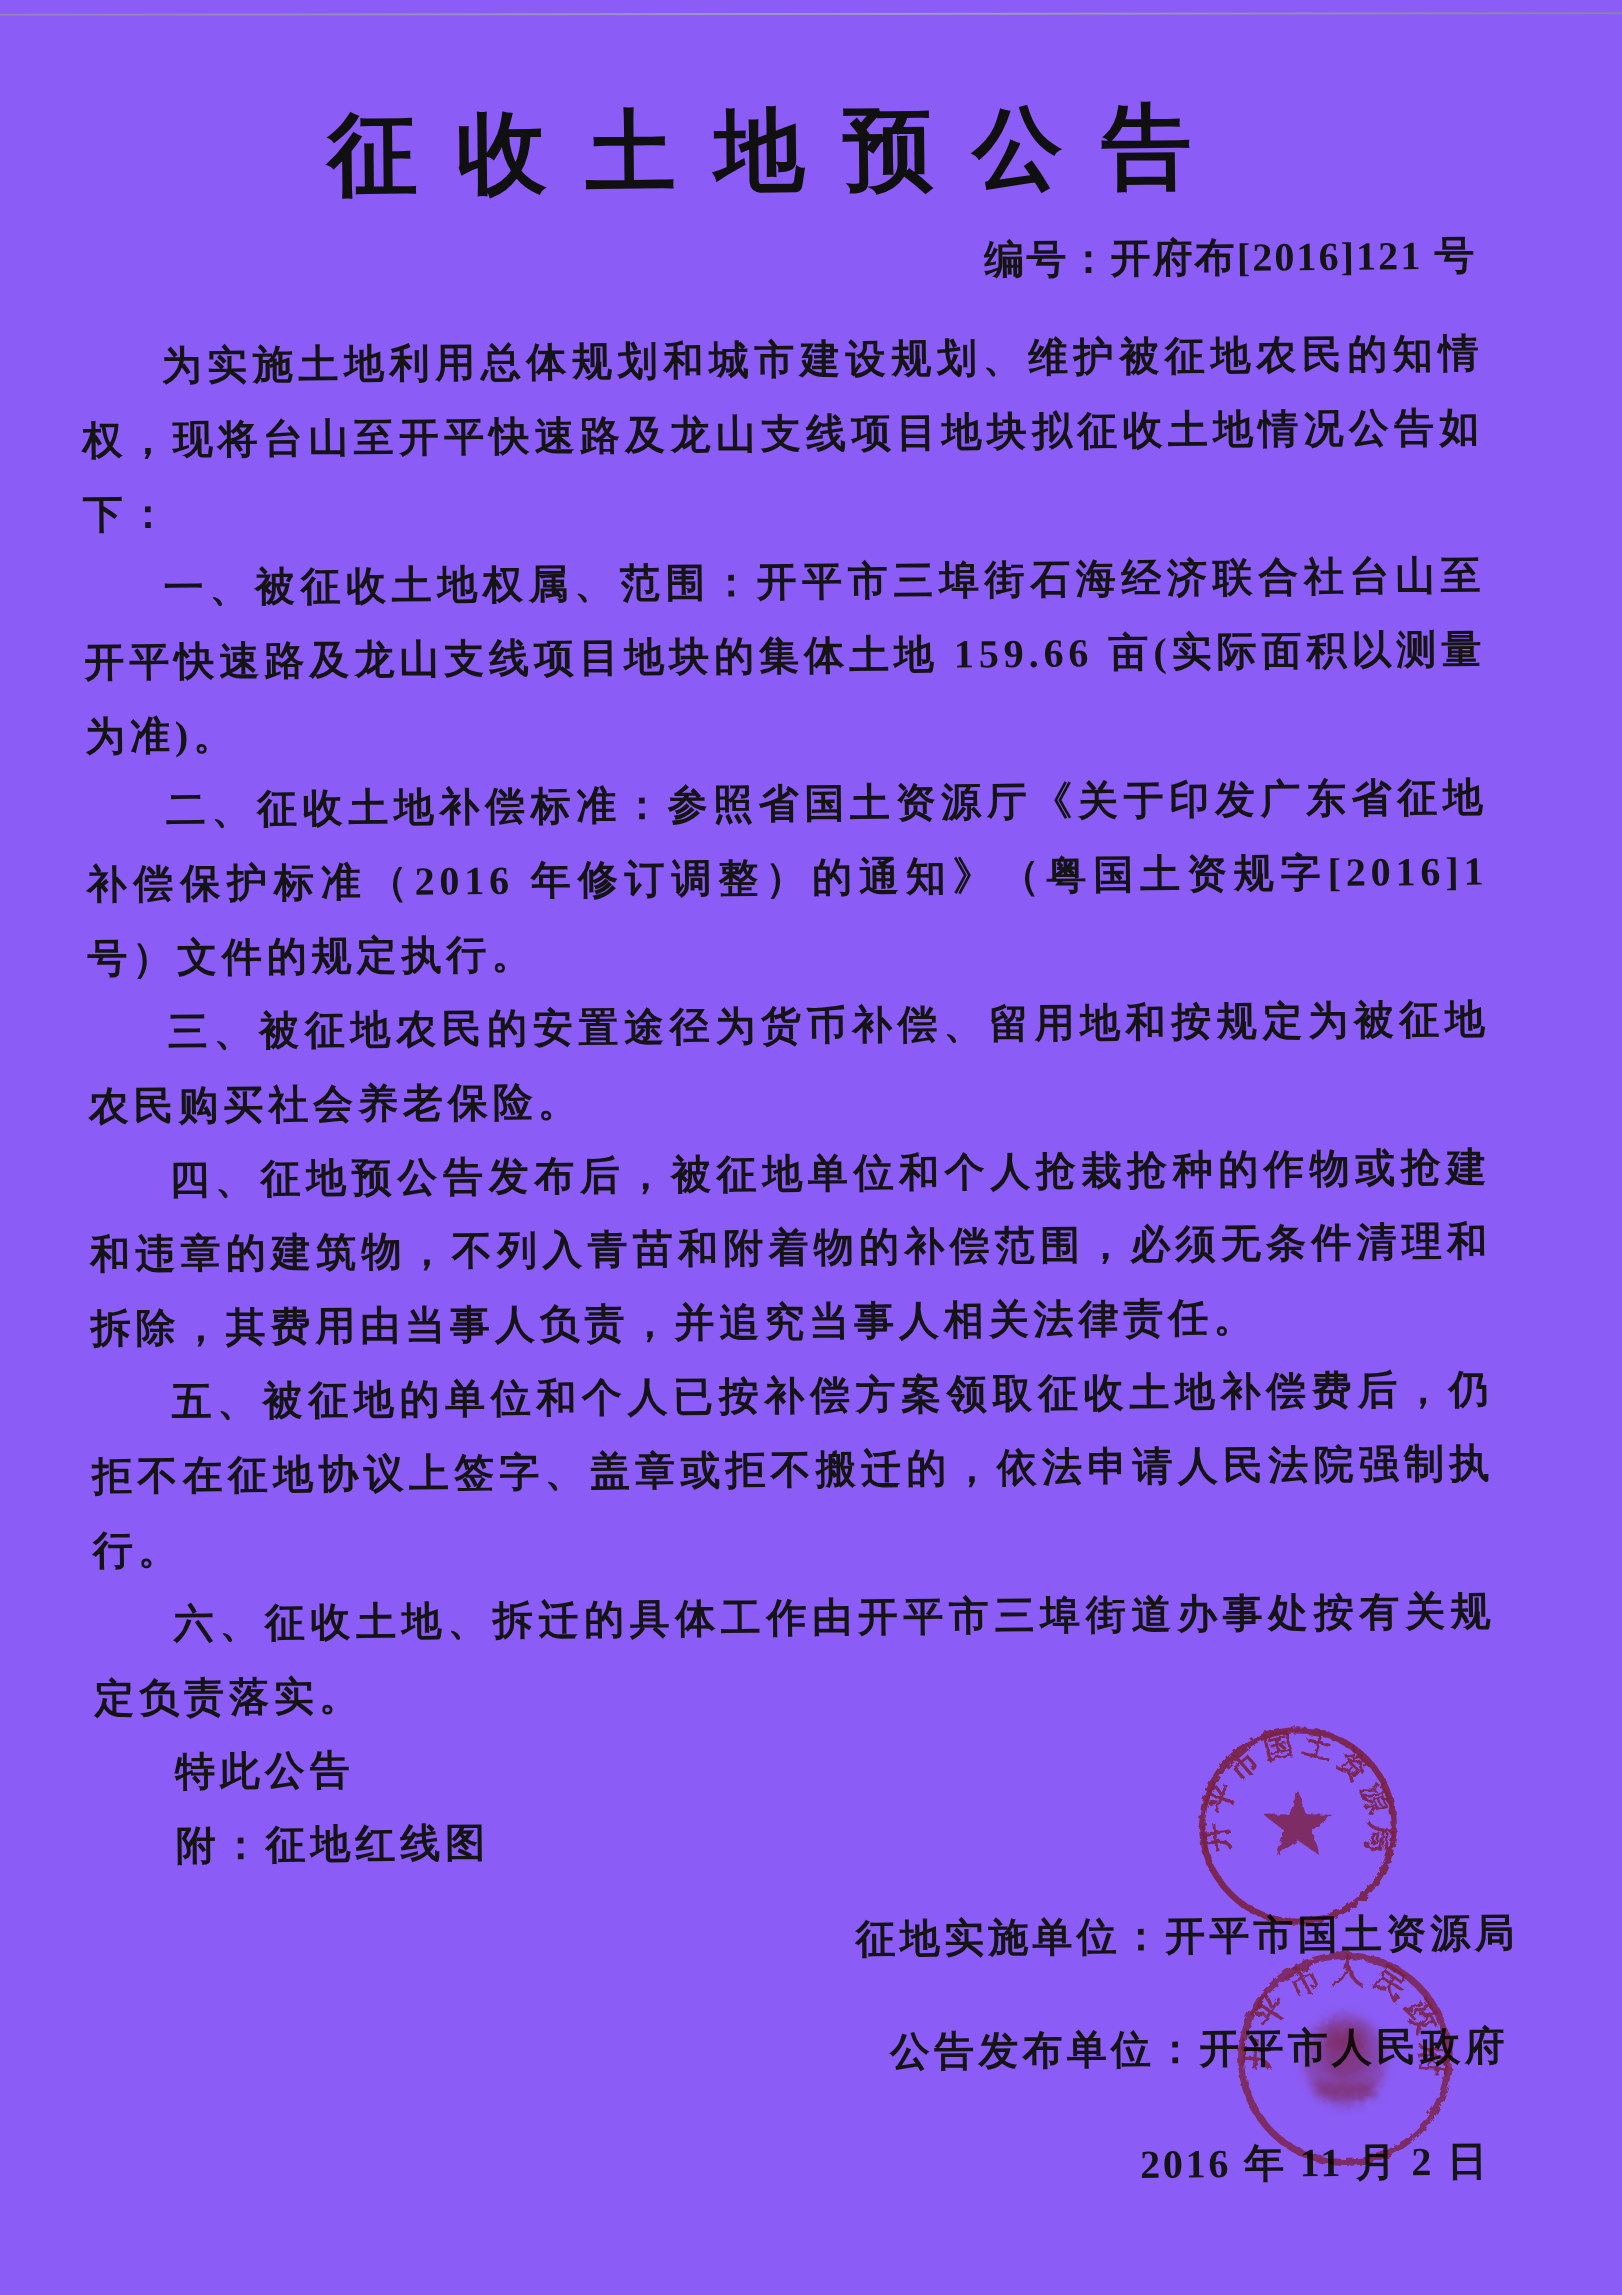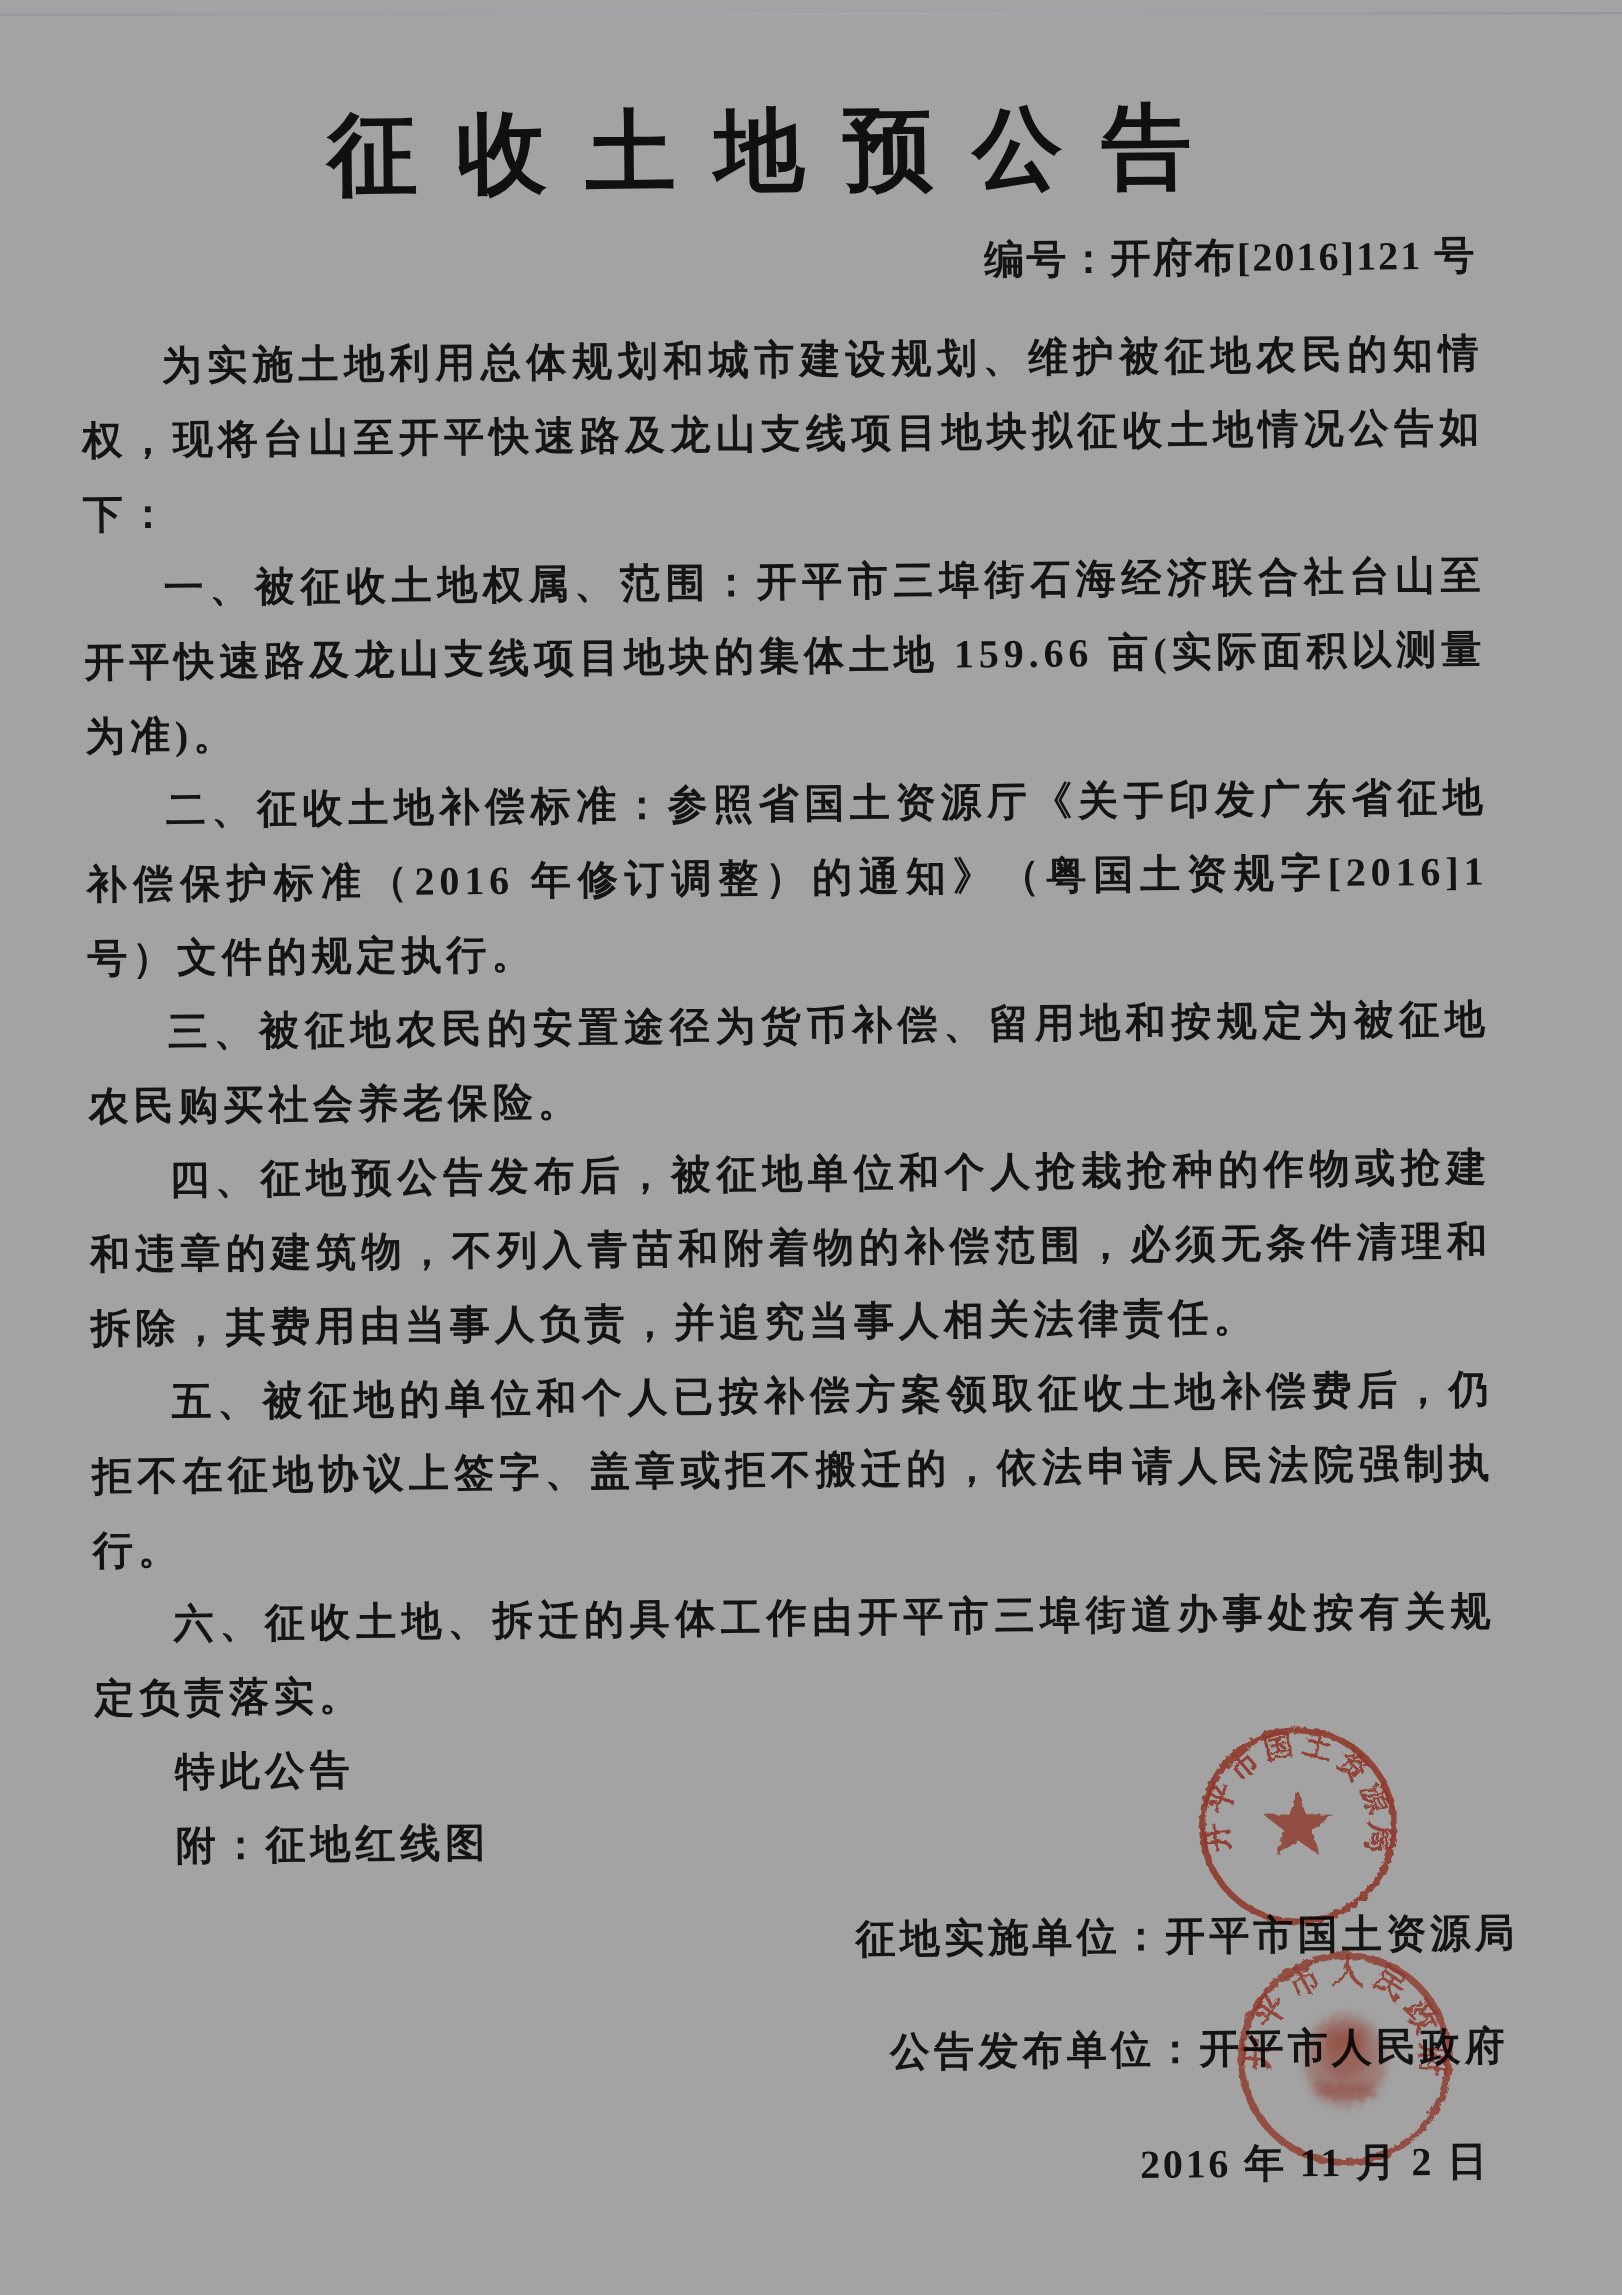--- a/index.html
+++ b/index.html
@@ -1,19 +1,19 @@
 <!DOCTYPE html>
 <html lang="zh" style="font-size:11px"><head>
 <meta charset="utf-8">
 <style>
   html,body{margin:0;padding:0;background:#e8e8e8;}
   .page{
     position:relative;
     width:1623px;height:2295px;
-    background:#a3a3a3;
+    background:#8b5cf6;
     overflow:hidden;
     font-family:"Liberation Serif","DejaVu Serif",serif;
     color:#141414;
   }
   .scan-line{
     position:absolute;top:13px;left:0;width:1623px;height:2.1px;
     background:linear-gradient(to right,#8d929c,#a8adb5 55%,#878c96);
     opacity:.75;transform:rotate(-0.06deg);
   }
   .tilt{

